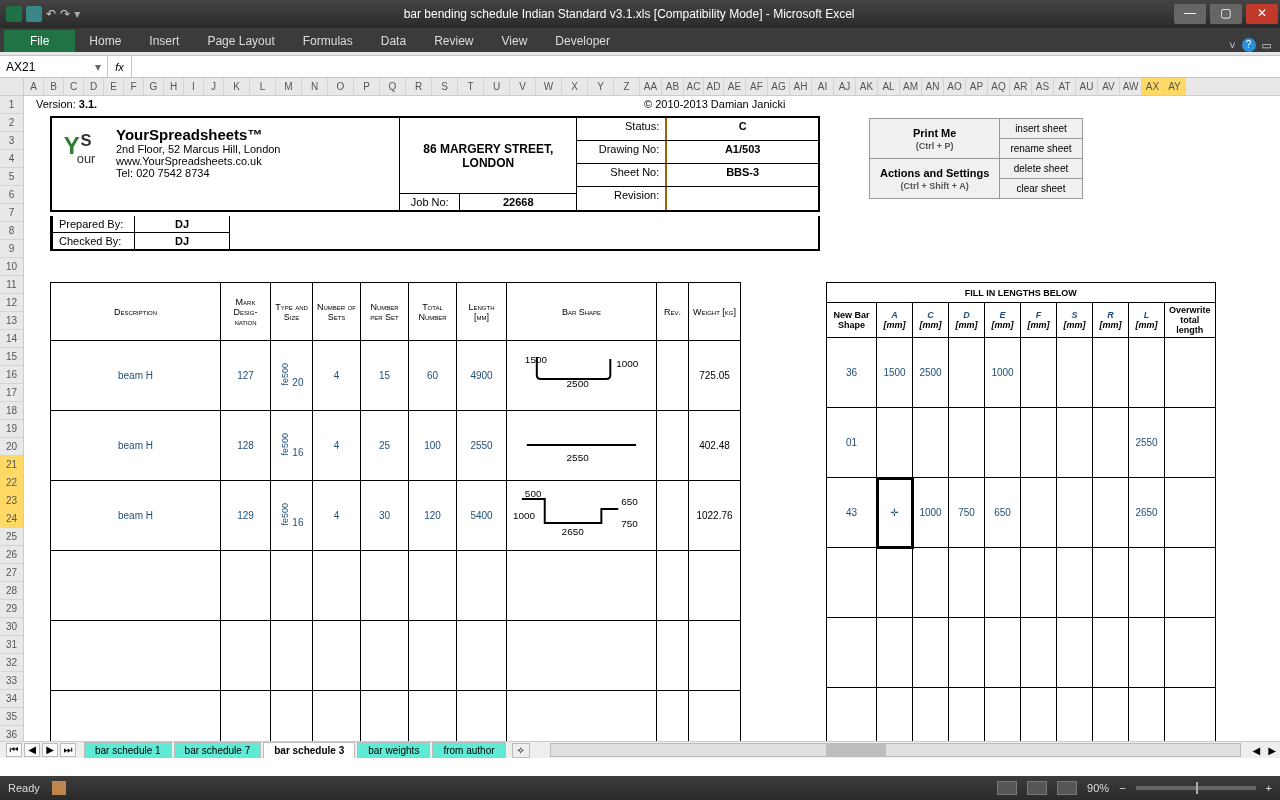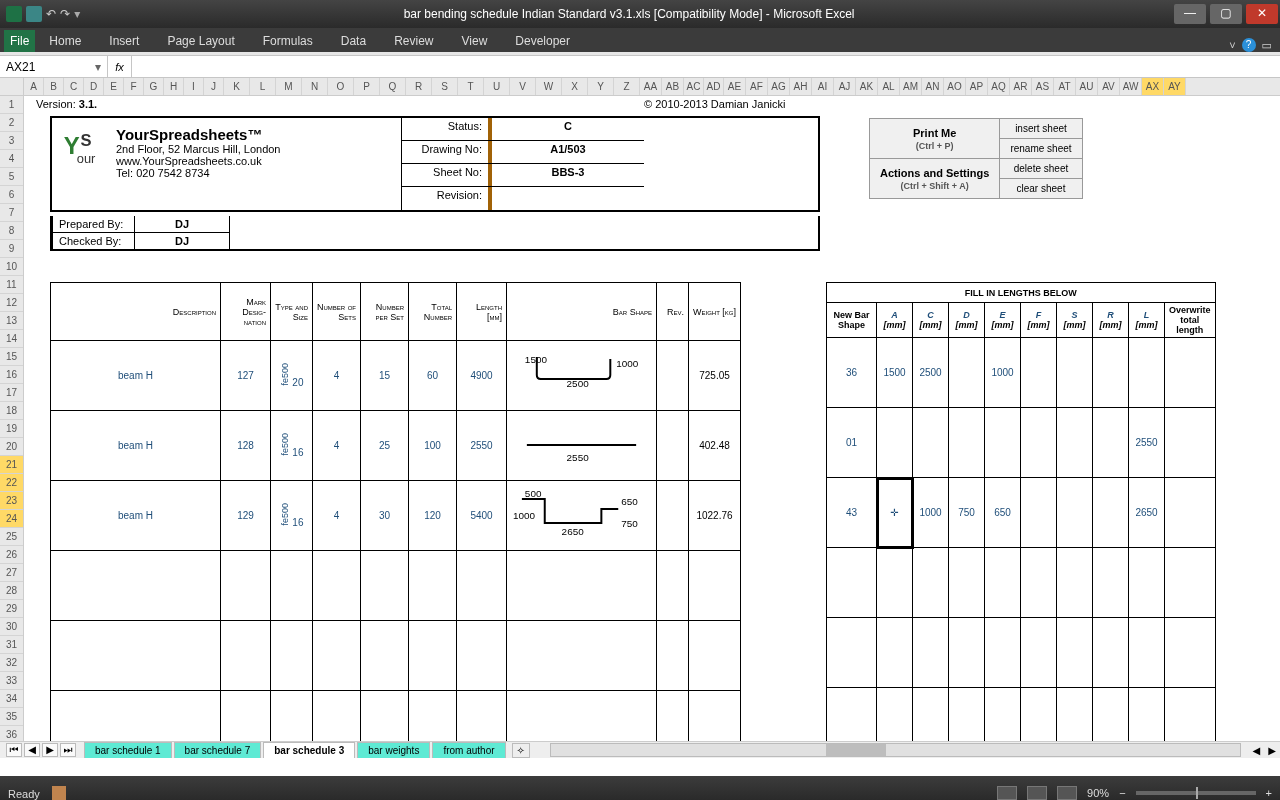--- a/index.html
+++ b/index.html
@@ -9,21 +9,21 @@
 .titlebar { height: 28px; background: linear-gradient(#444,#2a2a2a); display:flex; align-items:center; color:#fff; font-size:12px; }
 .titlebar .qat { display:flex; gap:4px; padding:0 6px; align-items:center; }
 .titlebar .qat .ico { width:16px; height:16px; background:#6a9; border-radius:2px; display:inline-block; }
 .titlebar .title { flex:1; text-align:center; }
 .titlebar .winbtns { display:flex; }
 .titlebar .winbtns div { width:32px; height:20px; margin:2px 2px; background:#666; border-radius:2px; text-align:center; color:#fff; line-height:18px; }
 .titlebar .winbtns .close { background:#c0392b; }
 
 
 .ribbon { height:24px; background:#3b3b3b; display:flex; align-items:flex-end; padding-left:4px;}
-.ribbon .file { background:#217346; color:#fff; padding:4px 6px; font-size:12px;text-align:right; }
+.ribbon .file { background:#217346; color:#fff; padding:4px 26px; font-size:12px;text-align:right; }
 .ribbon .tab { color:#ddd; padding:4px 14px; font-size:12px; }
 .ribbon .right { margin-left:auto; display:flex; align-items:center; gap:6px; padding-right:8px;}
 .ribbon .right .circ { width:14px; height:14px; border-radius:50%; background:#2b90d9; color:#fff; font-size:10px; text-align:center; line-height:14px;}
 
 .ribbon-body { height:4px; background:#e6e6e6; border-bottom:1px solid #c6c6c6;}
 
 
 .fbar { height:22px; display:flex; border-bottom:1px solid #c6c6c6; background:#f3f3f3;}
 .namebox { width:108px; border-right:1px solid #c6c6c6; display:flex; align-items:center; padding:4px 6px; background:#fff; font-size:12px;}
 .namebox .dd { margin-left:auto; color:#666;}
@@ -51,33 +51,33 @@
 .company { width:350px; padding:8px 10px; border-right:1px solid #000;}
 .company .name { font-weight:bold; font-size:15px;}
 .address-block { width:178px; text-align:center; font-weight:bold; font-size:12px; border-right:1px solid #000; display:flex; flex-direction:column;}
 .address-block .addr { flex:1; display:flex; align-items:center; justify-content:center; border-bottom:1px solid #000; padding:4px;}
 .address-block .job { display:flex; font-size:11px; font-weight:normal;}
 .address-block .job div:first-child { width:60px; border-right:1px solid #000; padding:2px;}
 .address-block .job div:last-child { flex:1; padding:2px; text-align:center; font-weight:bold;}
 .meta { width:242px; font-size:11px;}
 .meta .row { display:flex; border-bottom:1px solid #000; height:23px;}
 .meta .row:last-child { border-bottom:none;}
-.meta .row div:first-child { width:90px; border-right:4px solid #a16207; padding:2px 6px; text-align:right;}
+.meta .row div:first-child { width:90px; border-right:2px solid #a16207; padding:2px 6px; text-align:right;}
 .meta .row div:last-child { flex:1; text-align:center; padding:2px; font-weight:bold;}
 
 .hdr2 { position:absolute; left:26px; top:120px; width:770px; display:flex; border:2px solid #000; border-top:none;}
 .hdr2 .lbl { padding:2px 6px; border-right:1px solid #000;}
 .hdr2 .val { padding:2px 6px; font-weight:bold;}
 
 
 .bbs { position:absolute; left:26px; top:186px; border-collapse:collapse; font-size:10px;}
 .bbs th, .bbs td { border:1.5px solid #000; text-align:center; }
 .bbs th { font-size:9px; font-weight:normal; padding:2px 4px;}
 .bbs th span.sc { font-variant:small-caps;}
-.bbs .hdr-row th { height:58px; vertical-align:middle;text-align:right;}
+.bbs .hdr-row th { height:58px; vertical-align:middle;}
 .bbs td { height:70px; color:#1f4e79; }
 .bbs .shape { color:#000; position:relative;}
 .shape-svg { width:100%; height:60px;}
 
 
 .panel-btns { position:absolute; left:845px; top:22px; }
 .panel-btns table { border-collapse:collapse;border-radius:11px;}
 .panel-btns td { border:1px solid #999; background:#f0f0f0; font-size:10px; padding:4px 10px; text-align:center;}
 .panel-btns .big { font-weight:bold; font-size:11px;}
 .panel-btns .sub { font-size:9px; color:#555;}
@@ -96,21 +96,21 @@
 
 
 .hscroll { position:absolute; left:0; right:0; top:741px; height:17px; background:#eee; border-top:1px solid #ccc; display:flex; align-items:center; font-size:10px;}
 .hscroll .nav { display:flex; gap:2px; padding:0 6px;}
 .hscroll .nav span{ border:1px solid #bbb; width:16px; text-align:center; background:#fafafa;}
 .hscroll .tab { padding:2px 10px; border:1px solid #bbb; border-bottom:none; background:#5eead4; margin-left:2px;}
 .hscroll .tab.active { background:#fff; font-weight:bold;}
 .hscroll .bar { flex:1; margin:0 8px 0 20px; height:14px; background:#e0e0e0; border:1px solid #bbb; position:relative;}
 .hscroll .bar .thumb { position:absolute; left:40%; width:60px; height:12px; background:#bdbdbd; top:0;}
 
-.status { position:absolute; left:0; right:0; bottom:0; height:24px; background:linear-gradient(#3c3c3c,#2a2a2a); color:#ddd; display:flex; align-items:flex-end; padding:0 8px; font-size:11px;}
+.status { position:absolute; left:0; right:0; bottom:0; height:24px; background:linear-gradient(#3c3c3c,#2a2a2a); color:#ddd; display:flex; align-items:center; padding:0 8px; font-size:11px;}
 .status .right { margin-left:auto; display:flex; align-items:center; gap:10px;}
 .status .viewbtn { width:20px; height:14px; border:1px solid #777; background:#555;}
 .status .zoom { width:120px; height:4px; background:#666; position:relative;}
 .status .zoom::before { content:""; position:absolute; left:50%; top:-4px; width:2px; height:12px; background:#aaa;}
 
 .logo { width:46px; height:46px; float:left; margin-right:8px;}
 </style>
 </head>
 <body>
 
@@ -263,20 +263,29 @@
         <svg class="logo" viewBox="0 0 50 50">
             <text x="2" y="30" font-size="26" font-weight="bold" fill="#2e7d32">Y</text>
             <text x="16" y="40" font-size="14" fill="#333">our</text>
             <text x="20" y="22" font-size="18" font-weight="bold" fill="#333">S</text>
           </svg>
         <div class="name">YourSpreadsheets™</div>
         <div>2nd Floor, 52 Marcus Hill, London</div>
         <div>www.YourSpreadsheets.co.uk</div>
         <div>Tel: 020 7542 8734</div>
       </div>
+      <div class="address-block">
+        <div class="addr">
+            <div><span>86 MARGERY STREET,</span><br><span>LONDON</span></div>
+          </div>
+        <div class="job">
+            <div>Job No:</div>
+            <div>22668</div>
+          </div>
+      </div>
       <div class="meta">
         <div class="row">
             <div>Status:</div>
             <div>C</div>
           </div>
         <div class="row">
             <div>Drawing No:</div>
             <div>A1/503</div>
           </div>
         <div class="row">

